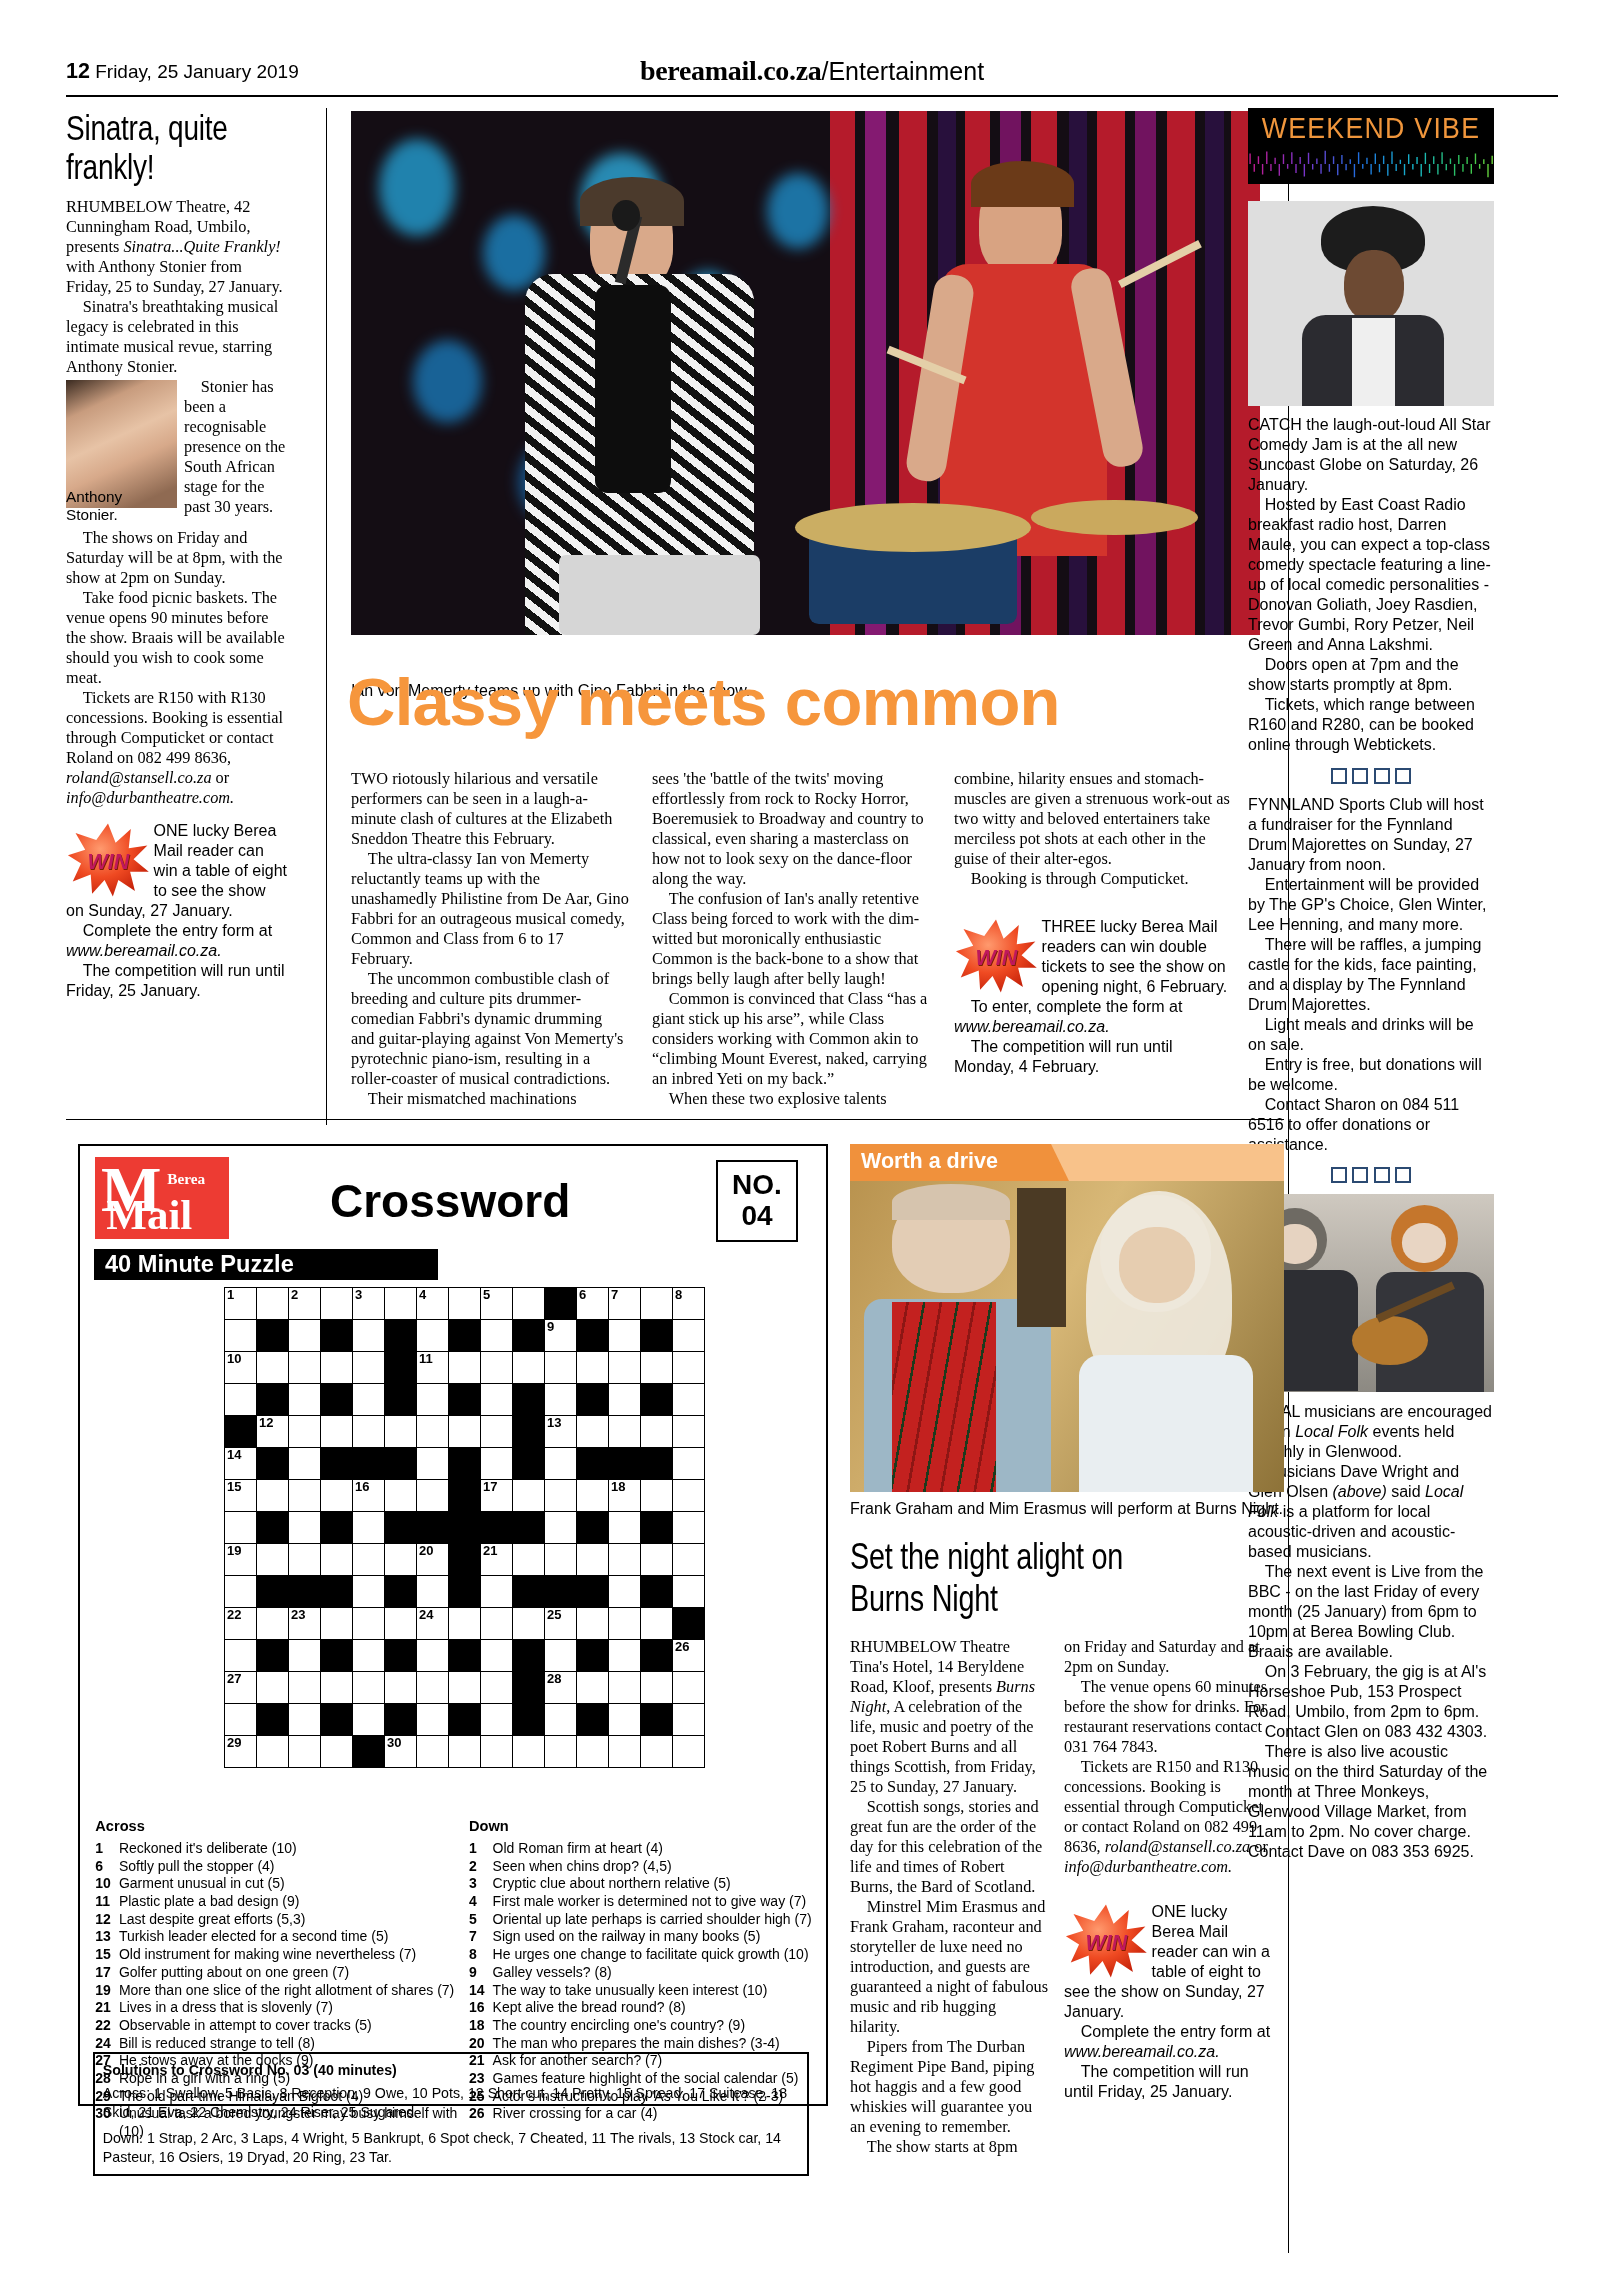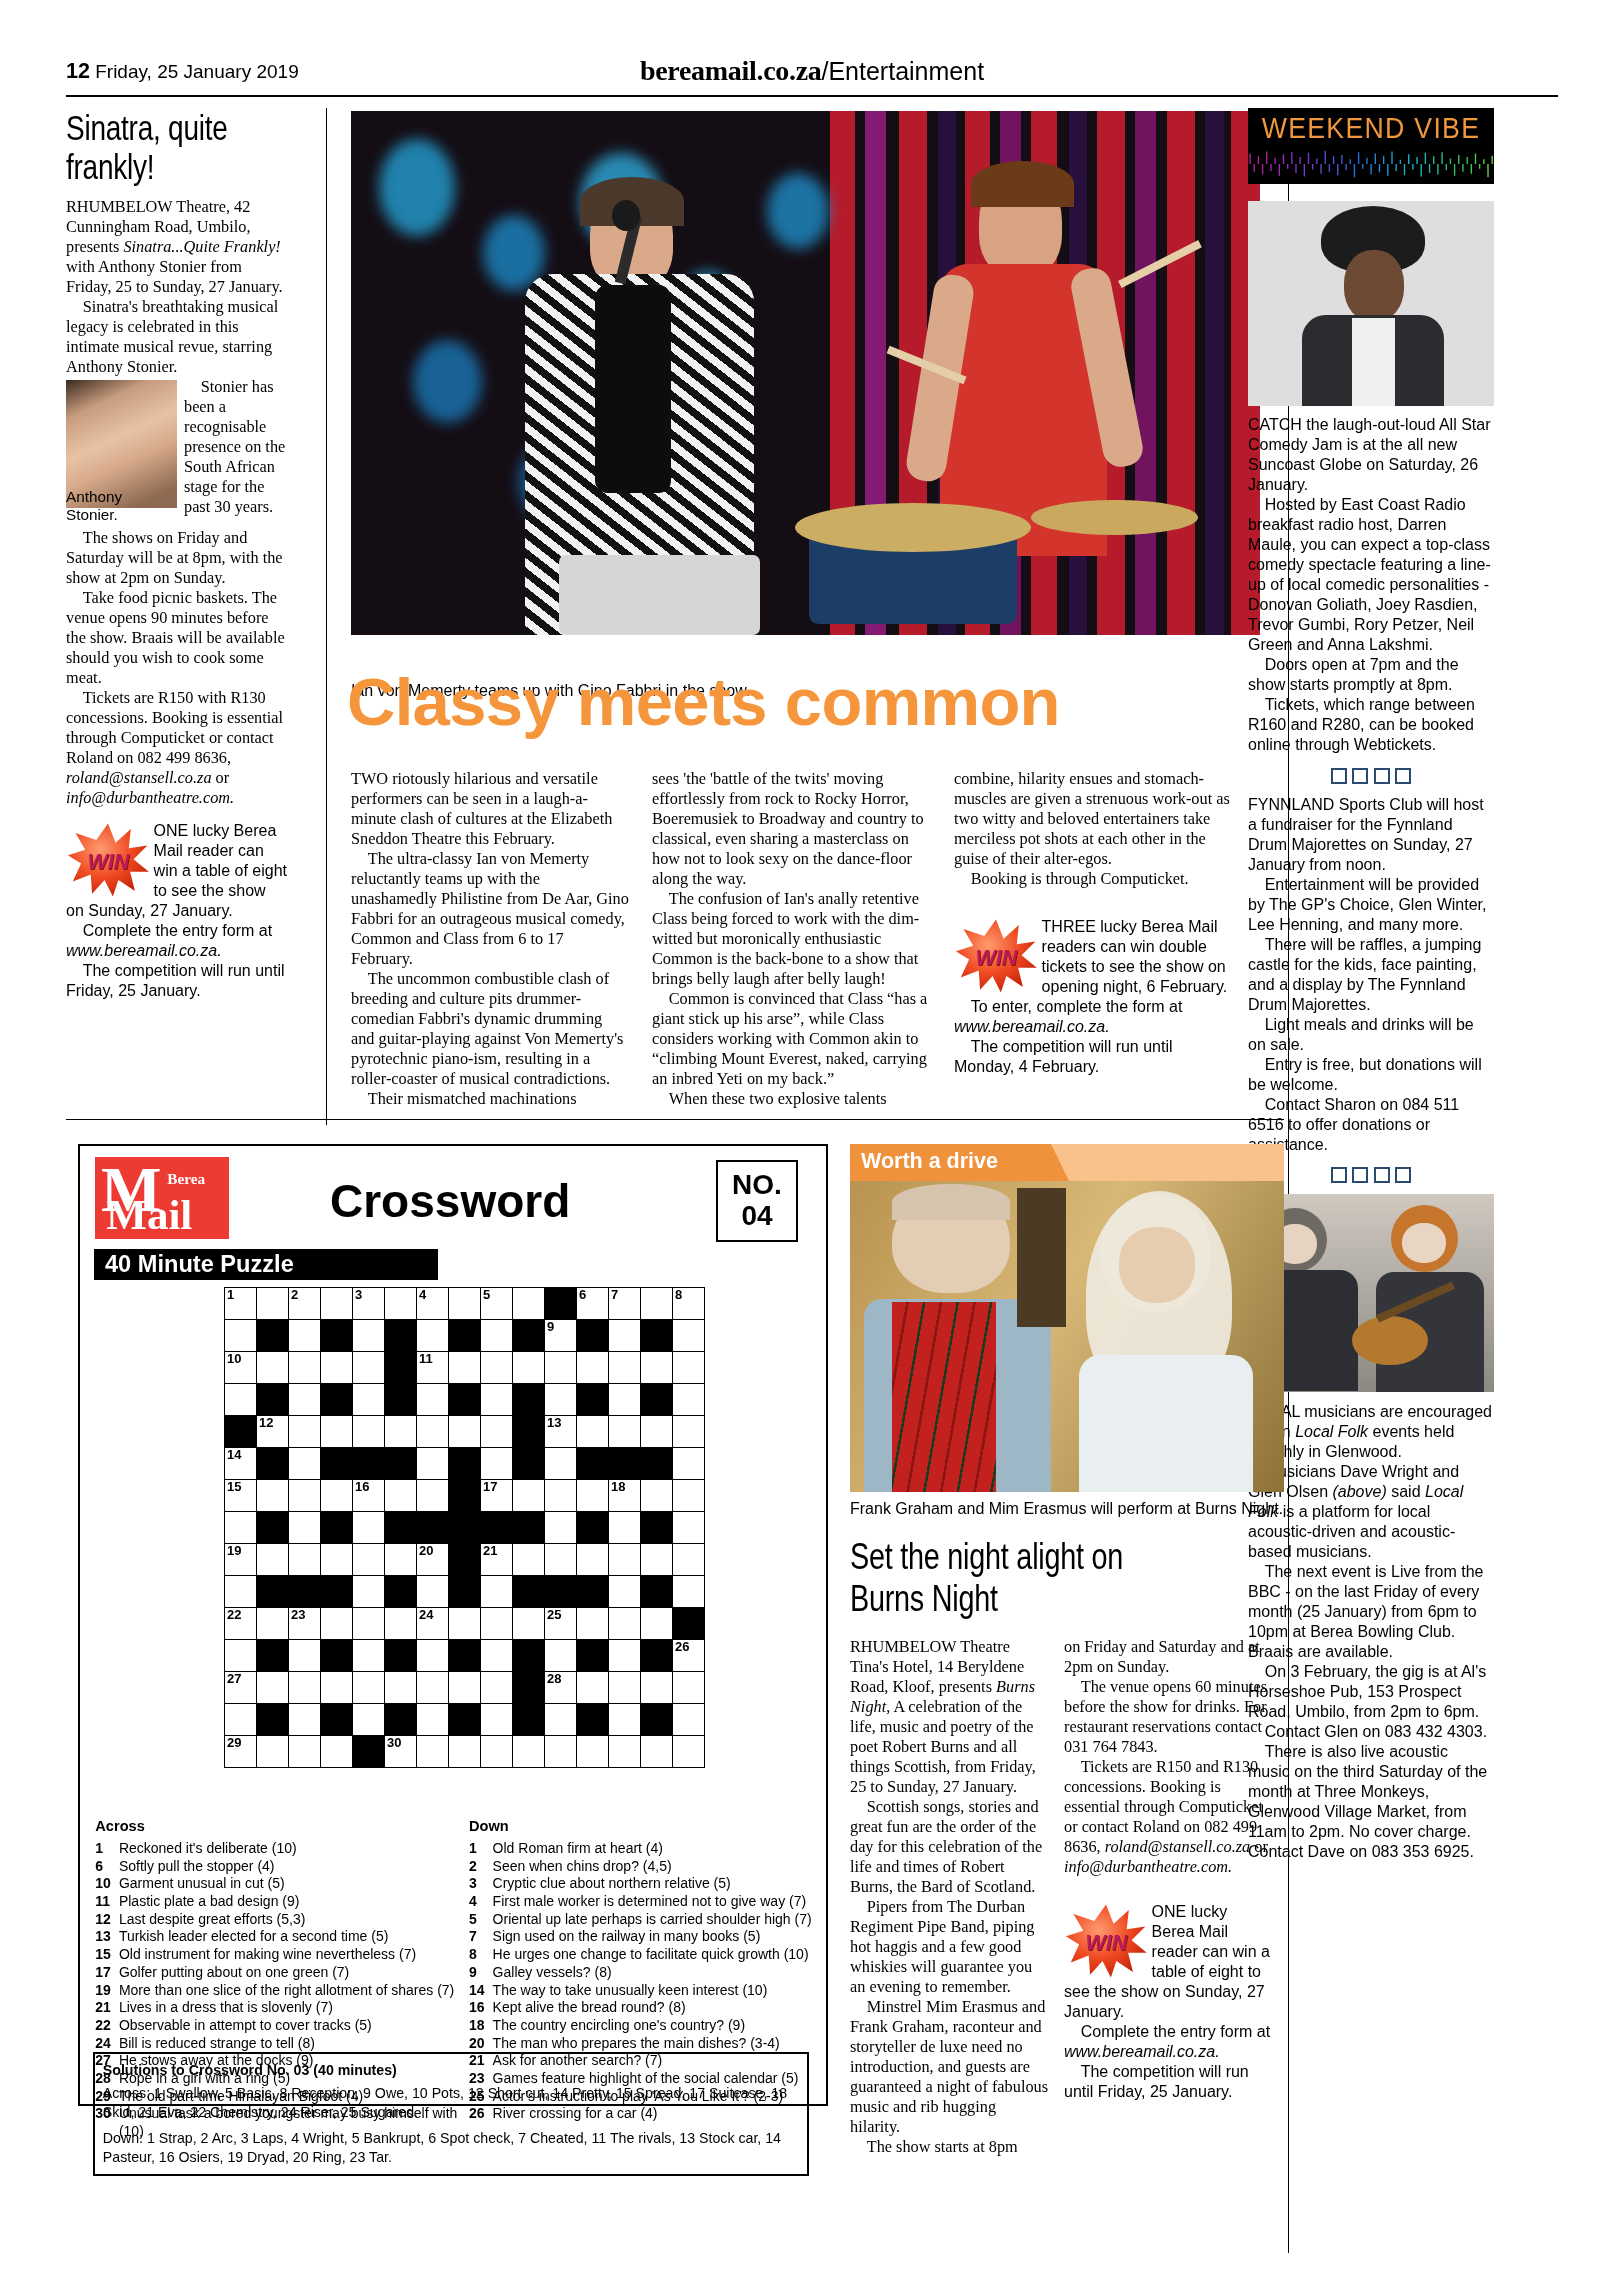--- a/index.html
+++ b/index.html
@@ -855,22 +855,22 @@
       <div style="position:absolute;left:167px;top:7px;width:49px;height:139px;background:#4b3a24;"></div>
     </div>
     <div class="body-sans" style="margin-top:7px;">Frank Graham and Mim Erasmus will perform at Burns Night.</div>
   </div>
 
   <div id="bn-head" class="headline-cond">Set the night alight on Burns Night</div>
 
   <div id="bn1" class="body-serif">
     <p class="noind">RHUMBELOW Theatre Tina's Hotel, 14 Beryldene Road, Kloof, presents <i>Burns Night</i>, A celebration of the life, music and poetry of the poet Robert Burns and all things Scottish, from Friday, 25 to Sunday, 27 January.</p>
     <p>Scottish songs, stories and great fun are the order of the day for this celebration of the life and times of Robert Burns, the Bard of Scotland.</p>
+    <p>Minstrel Mim Erasmus and Frank Graham, raconteur and storyteller de luxe need no introduction, and guests are guaranteed a night of fabulous music and rib hugging hilarity.</p>
     <p>Pipers from The Durban Regiment Pipe Band, piping hot haggis and a few good whiskies will guarantee you an evening to remember.</p>
-    <p>Minstrel Mim Erasmus and Frank Graham, raconteur and storyteller de luxe need no introduction, and guests are guaranteed a night of fabulous music and rib hugging hilarity.</p>
     <p>The show starts at 8pm</p>
   </div>
 
   <div id="bn2">
     <div class="body-serif">
       <p class="noind">on Friday and Saturday and at 2pm on Sunday.</p>
       <p>The venue opens 60 minutes before the show for drinks. For restaurant reservations contact 031 764 7843.</p>
       <p>Tickets are R150 and R130 concessions. Booking is essential through Computicket or contact Roland on 082 499 8636, <i>roland@stansell.co.za</i> or <i>info@durbantheatre.com.</i></p>
     </div>
     <div class="winwrap" style="margin-top:25px;overflow:hidden;">

